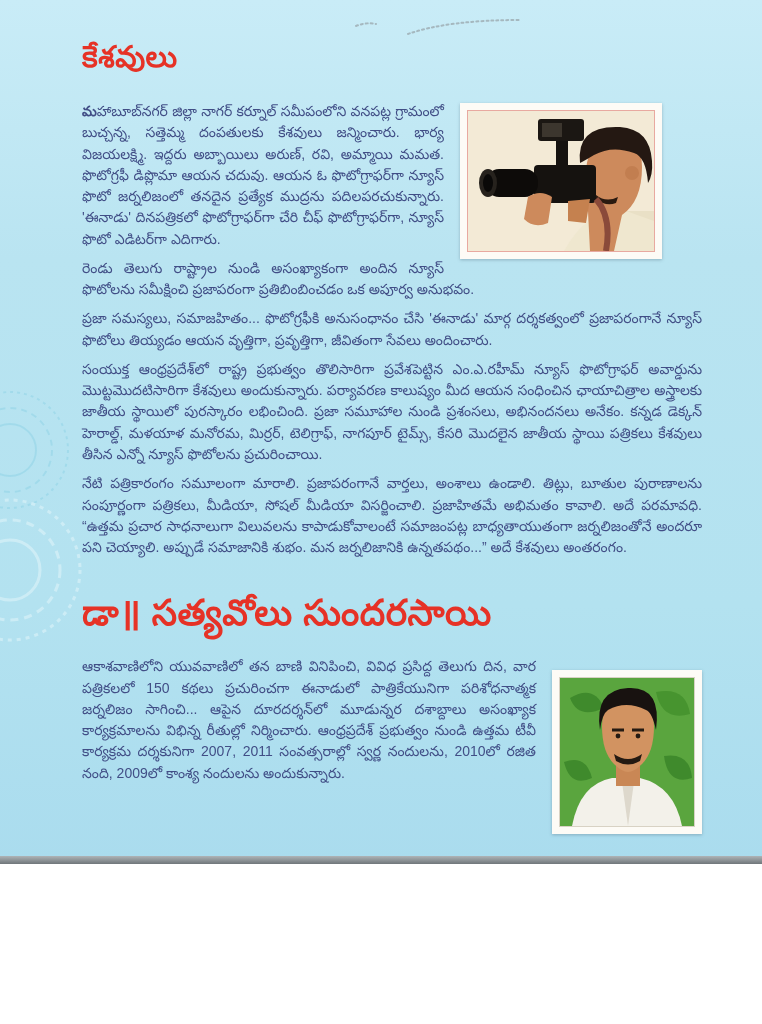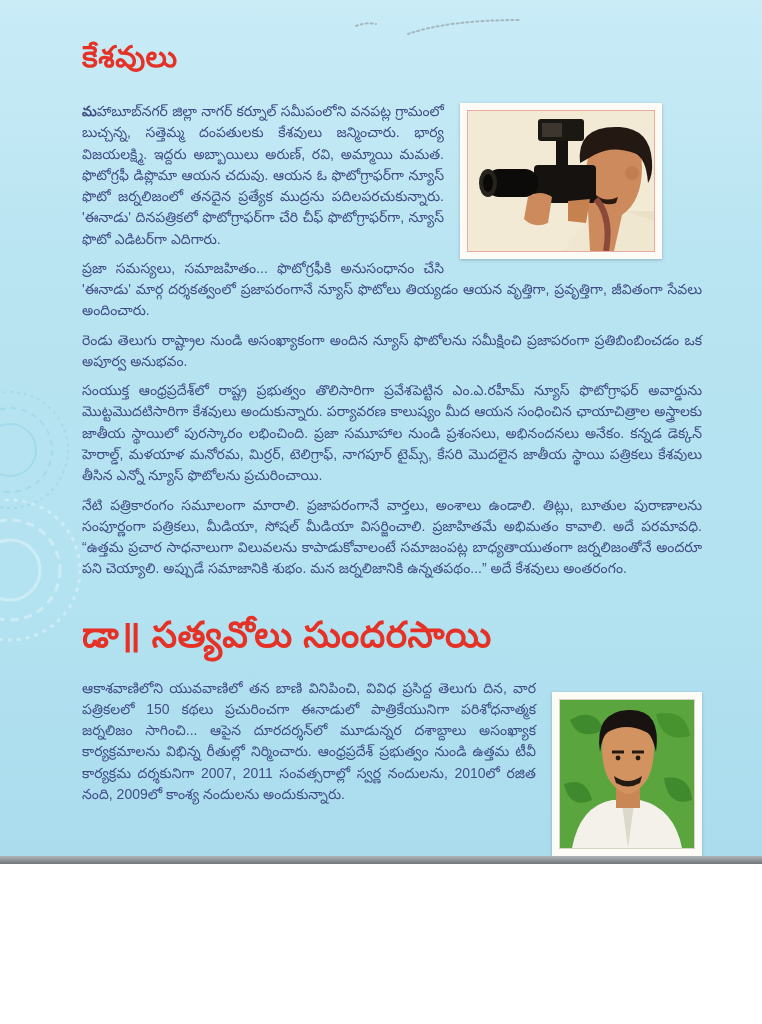--- a/index.html
+++ b/index.html
@@ -105,22 +105,22 @@
           <rect x="74" y="12" width="20" height="14" fill="#3c362e"></rect>
           <rect x="88" y="30" width="12" height="26" fill="#15120f"></rect>
 
           <path d="M60 86 q12 -8 24 0 l-4 26 q-14 6 -24 -4z" fill="#cd8a5c"></path>
           <path d="M100 90 l22 -2 l-4 24 l-18 -2z" fill="#c5814f"></path>
 
           <path d="M128 88 q16 18 10 52" fill="none" stroke="#8a4a3a" stroke-width="6"></path>
         </svg>
       </div>
       <p class="p"><span class="lead">మ</span><span>హాబూబ్‌నగర్ జిల్లా నాగర్ కర్నూల్ సమీపంలోని వనపట్ల గ్రామంలో బుచ్చన్న, సత్తెమ్మ దంపతులకు కేశవులు జన్మించారు. భార్య విజయలక్ష్మి. ఇద్దరు అబ్బాయిలు అరుణ్, రవి, అమ్మాయి మమత. ఫొటోగ్రఫీ డిప్లొమా ఆయన చదువు. ఆయన ఓ ఫొటోగ్రాఫర్‌గా న్యూస్ ఫొటో జర్నలిజంలో తనదైన ప్రత్యేక ముద్రను పదిలపరచుకున్నారు. 'ఈనాడు' దినపత్రికలో ఫొటోగ్రాఫర్‌గా చేరి చీఫ్ ఫొటోగ్రాఫర్‌గా, న్యూస్ ఫొటో ఎడిటర్‌గా ఎదిగారు.</span></p>
+      <p class="p">రెండు తెలుగు రాష్ట్రాల నుండి అసంఖ్యాకంగా అందిన న్యూస్ ఫొటోలను సమీక్షించి ప్రజాపరంగా ప్రతిబింబించడం ఒక అపూర్వ అనుభవం.</p>
       <p class="p">ప్రజా సమస్యలు, సమాజహితం... ఫొటోగ్రఫీకి అనుసంధానం చేసి 'ఈనాడు' మార్గ దర్శకత్వంలో ప్రజాపరంగానే న్యూస్ ఫొటోలు తియ్యడం ఆయన వృత్తిగా, ప్రవృత్తిగా, జీవితంగా సేవలు అందించారు.</p>
-      <p class="p">రెండు తెలుగు రాష్ట్రాల నుండి అసంఖ్యాకంగా అందిన న్యూస్ ఫొటోలను సమీక్షించి ప్రజాపరంగా ప్రతిబింబించడం ఒక అపూర్వ అనుభవం.</p>
       <p class="p">సంయుక్త ఆంధ్రప్రదేశ్‌లో రాష్ట్ర ప్రభుత్వం తొలిసారిగా ప్రవేశపెట్టిన ఎం.ఎ.రహీమ్ న్యూస్ ఫొటోగ్రాఫర్ అవార్డును మొట్టమొదటిసారిగా కేశవులు అందుకున్నారు. పర్యావరణ కాలుష్యం మీద ఆయన సంధించిన ఛాయాచిత్రాల అస్త్రాలకు జాతీయ స్థాయిలో పురస్కారం లభించింది. ప్రజా సమూహాల నుండి ప్రశంసలు, అభినందనలు అనేకం. కన్నడ డెక్కన్ హెరాల్డ్, మళయాళ మనోరమ, మిర్రర్, టెలిగ్రాఫ్, నాగపూర్ టైమ్స్, కేసరి మొదలైన జాతీయ స్థాయి పత్రికలు కేశవులు తీసిన ఎన్నో న్యూస్ ఫొటోలను ప్రచురించాయి.</p>
       <p class="p">నేటి పత్రికారంగం సమూలంగా మారాలి. ప్రజాపరంగానే వార్తలు, అంశాలు ఉండాలి. తిట్లు, బూతుల పురాణాలను సంపూర్ణంగా పత్రికలు, మీడియా, సోషల్ మీడియా విసర్జించాలి. ప్రజాహితమే అభిమతం కావాలి. అదే పరమావధి. “ఉత్తమ ప్రచార సాధనాలుగా విలువలను కాపాడుకోవాలంటే సమాజంపట్ల బాధ్యతాయుతంగా జర్నలిజంతోనే అందరూ పని చెయ్యాలి. అప్పుడే సమాజానికి శుభం. మన జర్నలిజానికి ఉన్నతపథం...” అదే కేశవులు అంతరంగం.</p>
     </div>
 
     <div class="h2">డా॥ సత్యవోలు సుందరసాయి</div>
 
     <div class="clearfix">
       <div class="photo-frame second">
         <svg class="photo-inner noline" width="134" height="148" viewBox="0 0 134 148">
           <rect width="134" height="148" fill="#5aa53e"></rect>

